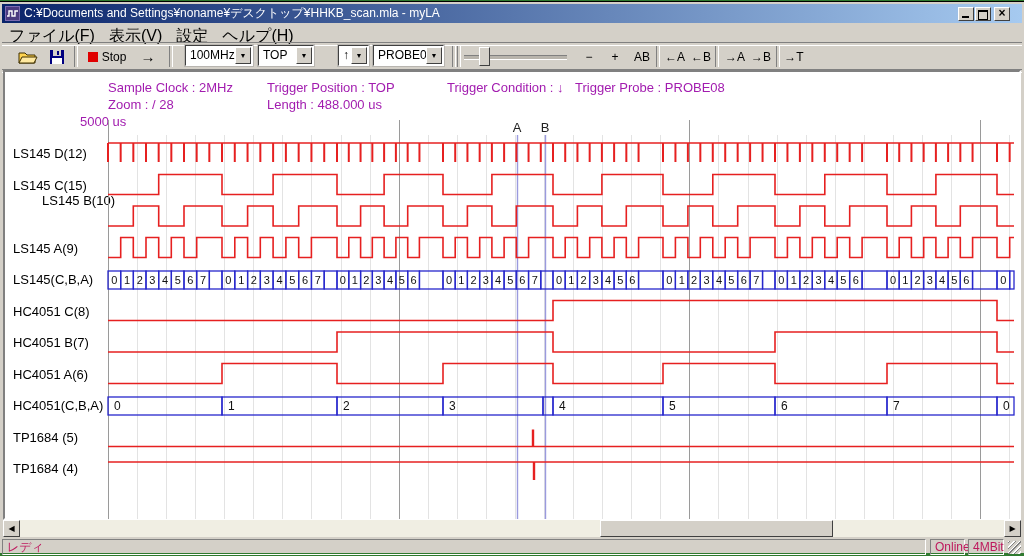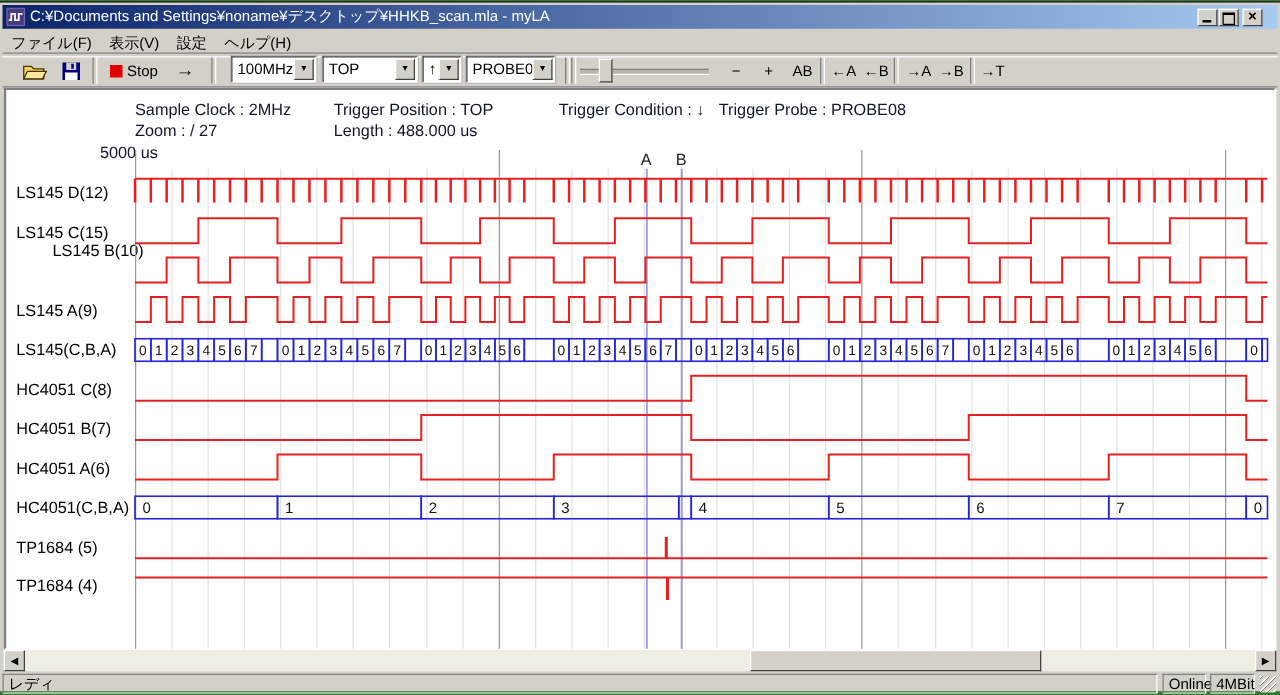--- a/index.html
+++ b/index.html
@@ -12,55 +12,55 @@
   #titlebar{left:2px;top:2px;width:1020px;height:19px;
     background:linear-gradient(to right,#0a246a,#a6caf0);color:#fff;font-size:12px;line-height:19px;}
   #title-icon{left:3px;top:2px;width:15px;height:15px;}
   #title-text{left:22px;top:0;white-space:nowrap;}
   .cap-btn{top:3px;width:16px;height:14px;background:#d4d0c8;
     border:1px solid;border-color:#fff #404040 #404040 #fff;box-sizing:border-box;}
   .glyph-min{position:absolute;left:3px;bottom:2px;width:7px;height:2px;background:#000;}
   .glyph-max{position:absolute;left:2px;top:2px;width:8px;height:7px;border:1px solid #000;border-top-width:2px;}
   .glyph-x{position:absolute;left:0;top:-2px;width:14px;text-align:center;color:#000;font-size:12px;font-weight:bold;line-height:14px;}
   
-  #menubar{left:2px;top:22px;width:1020px;height:18px;font-size:12px;}
+  #menubar{left:2px;top:22px;width:1020px;height:18px;font-size:16px;}
   .menu-item{display:inline-block;padding:2px 7px;color:#000;}
   .hline{left:2px;width:1020px;height:2px;border-top:1px solid #808080;border-bottom:1px solid #fff;}
   #toolbar{left:2px;top:42px;width:1020px;height:26px;}
   .tbtn{position:absolute;top:1px;height:24px;color:#000;font-size:12px;text-align:center;line-height:24px;}
   .tsep{position:absolute;top:2px;width:2px;height:21px;border-left:1px solid #808080;border-right:1px solid #fff;}
   .combo{position:absolute;top:1px;height:21px;background:#fff;
      border:1px solid;border-color:#404040 #fff #fff #404040;box-shadow:0 0 0 1px #80808055;
      font-size:12px;line-height:19px;box-sizing:border-box;}
   .combo .val{position:absolute;left:4px;top:0;color:#000;}
   .drop{position:absolute;right:1px;top:1px;width:16px;height:17px;background:#d4d0c8;
      border:1px solid;border-color:#fff #404040 #404040 #fff;font-size:7px;line-height:16px;text-align:center;color:#000;box-sizing:border-box;}
   #stop-btn .sq{position:absolute;left:6px;top:7px;width:10px;height:10px;background:#e00000;}
   #slider-track{position:absolute;left:462px;top:11px;width:103px;height:3px;
      border-top:1px solid #808080;border-bottom:1px solid #fff;background:#b8b4ac;}
   #slider-handle{position:absolute;left:477px;top:3px;width:11px;height:19px;background:#d4d0c8;
      border:1px solid;border-color:#fff #404040 #404040 #fff;box-sizing:border-box;}
   
   #client{left:3px;top:68px;width:1018px;height:450px;background:#fff;
      border:2px solid;border-color:#808080 #fff #fff #808080;box-sizing:border-box;}
-  .hdr-text{position:absolute;font-size:13px;color:#0f172a;white-space:nowrap;}
+  .hdr-text{position:absolute;font-size:13px;color:#a21caf;white-space:nowrap;}
   .ch-label{position:absolute;left:13px;font-size:13px;color:#000;white-space:nowrap;}
   .mk-label{position:absolute;top:118px;width:20px;margin-left:-10px;text-align:center;font-size:13px;color:#222;}
   #wave-svg{position:absolute;left:0;top:0;pointer-events:none;}
   
   #hscroll{left:3px;top:518px;width:1018px;height:17px;background:#f0eee3;}
   .sb-btn{position:absolute;top:0;width:17px;height:17px;background:#d4d0c8;
      border:1px solid;border-color:#fff #404040 #404040 #fff;box-sizing:border-box;
      font-size:8px;line-height:15px;text-align:center;color:#000;}
   #sb-thumb{position:absolute;left:597px;top:0;width:233px;height:17px;background:#d4d0c8;
      border:1px solid;border-color:#fff #404040 #404040 #fff;box-sizing:border-box;}
   
   #statusbar{left:2px;top:537px;width:1020px;height:16px;font-size:12px;}
   .panel{position:absolute;top:0;height:16px;border:1px solid;border-color:#808080 #fff #fff #808080;
-     box-sizing:border-box;padding:0 4px;line-height:14px;color:#000000;}
+     box-sizing:border-box;padding:0 4px;line-height:14px;color:#be185d;}
   #grip{position:absolute;right:1px;top:2px;width:13px;height:13px;
      background:repeating-linear-gradient(135deg,#fff 0 1px,#808080 1px 2px,#d4d0c8 2px 4px);}
   #bottom-strip{left:0;top:553px;width:1024px;height:3px;background:#2f7a2f;}
 </style>
 </head>
 <body>
 
 <div id="win">
 
   <div id="titlebar" class="abs">
@@ -111,21 +111,21 @@
     <div class="tsep" style="left:455px;"></div>
     <div id="slider-track"></div>
     <div id="slider-handle"></div>
     <div class="tsep" style="left:654px;"></div>
     <div class="tsep" style="left:713px;"></div>
     <div class="tsep" style="left:774px;"></div>
   <div class="combo" style="left: 183px; width: 68px;">
         <span class="val">100MHz</span>
         <span class="drop">▼</span>
       </div>
-      <div class="combo" style="left: 256px; width: 76px;">
+      <div class="combo" style="left: 256px; width: 56px;">
         <span class="val">TOP</span>
         <span class="drop">▼</span>
       </div>
       <div class="combo" style="left: 336px; width: 31px;">
         <span class="val">↑</span>
         <span class="drop">▼</span>
       </div>
       <div class="combo" style="left: 371px; width: 71px;">
         <span class="val">PROBE00</span>
         <span class="drop">▼</span>
@@ -137,21 +137,21 @@
       <div class="tbtn" style="left: 686px; width: 26px;">←B</div>
       <div class="tbtn" style="left: 720px; width: 26px;">→A</div>
       <div class="tbtn" style="left: 746px; width: 26px;">→B</div>
       <div class="tbtn" style="left: 779px; width: 26px;">→T</div>
     </div>
   <div class="hline abs" style="top:67px;"></div>
 
   <div id="client" class="abs"></div>
 
   <div class="hdr-text" style="left:108px;top:78px;">Sample Clock : 2MHz</div>
-  <div class="hdr-text" style="left:108px;top:95px;">Zoom : /  27</div>
+  <div class="hdr-text" style="left:108px;top:95px;">Zoom : /  28</div>
   <div class="hdr-text" style="left:267px;top:78px;">Trigger Position : TOP</div>
   <div class="hdr-text" style="left:267px;top:95px;">Length : 488.000 us</div>
   <div class="hdr-text" style="left:447px;top:78px;">Trigger Condition : ↓</div>
   <div class="hdr-text" style="left:575px;top:78px;">Trigger Probe : PROBE08</div>
   <div class="hdr-text" style="left:80px;top:112px;">5000 us</div>
 
   <div class="mk-label" style="left:517px;">A</div>
   <div class="mk-label" style="left:545px;">B</div>
 
   <div id="ch-labels">

